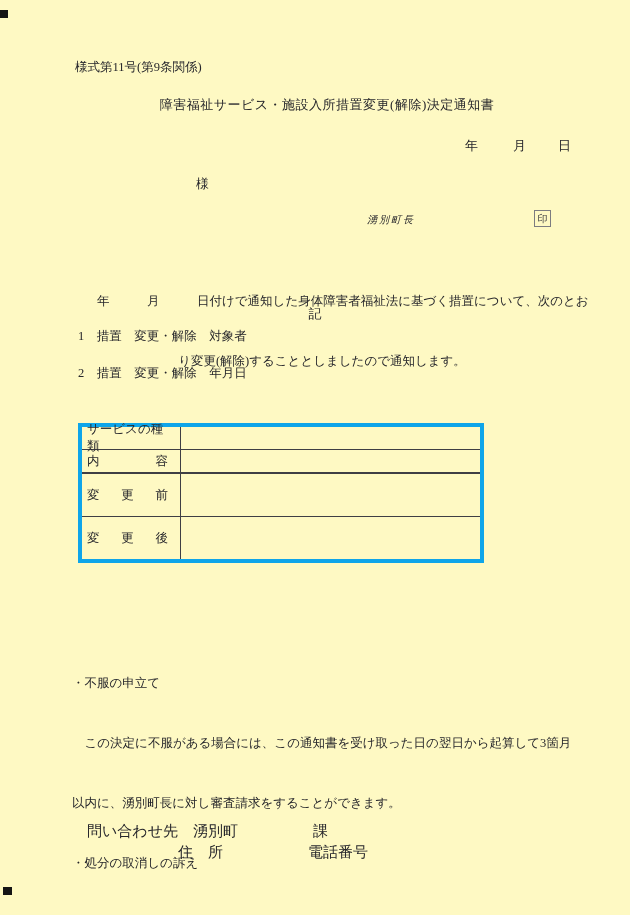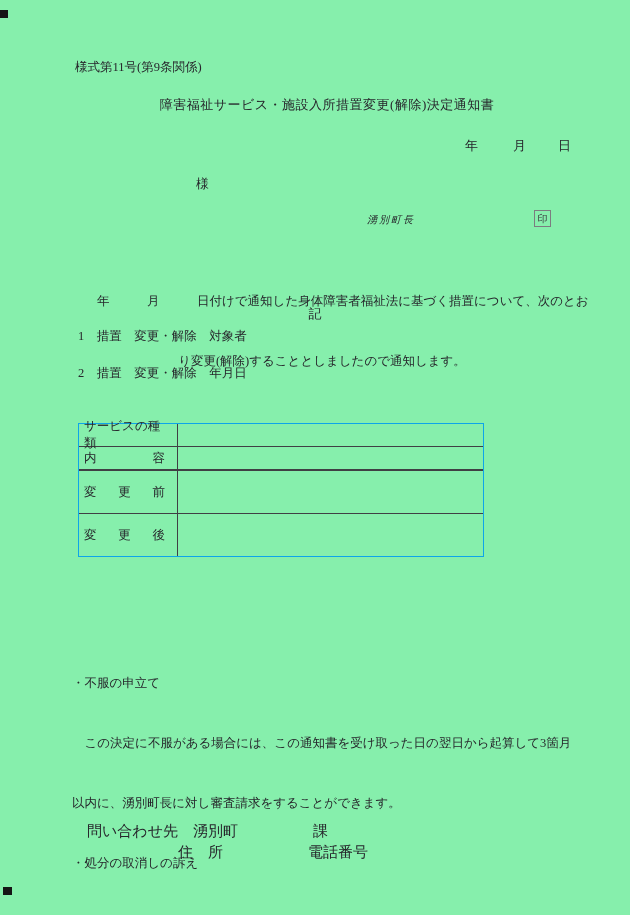--- a/index.html
+++ b/index.html
@@ -1,20 +1,20 @@
 <!DOCTYPE html>
 <html lang="ja"><head>
 <meta charset="utf-8">
 <style>
   html,body{margin:0;padding:0;}
   body{background:#e8e8e8;}
   .page{
     position:relative;
     width:630px;height:915px;
-    background:#86efac;
+    background:#fef9c3;
     font-family:"Liberation Serif","DejaVu Serif",serif;
     color:#26262b;
     overflow:hidden;
   }
   .abs{position:absolute;white-space:pre;}
   .form-number{left:75px;top:59px;font-size:12.5px;}
   .doc-title{left:0;top:96px;width:100%;text-align:center;font-size:13px;letter-spacing:.5px;white-space:pre;padding-left:12px;}
   .date-line{left:465px;top:137px;font-size:13px;display:flex;}
   .date-line .y{margin-right:35px;}
   .date-line .m{margin-right:32px;}
@@ -26,21 +26,21 @@
     display:flex;align-items:center;justify-content:center;
     font-size:10px;color:#3a3a3e;
   }
   .intro{left:72px;top:251px;width:500px;font-size:12.5px;line-height:20px;}
   .intro div{white-space:pre;text-align:center;}
   .record-marker{left:0;top:305px;width:100%;text-align:center;font-size:13px;}
   .item{font-size:12.5px;left:78px;}
   .item1{top:328px;text-align:right;} .item2{top:365px;} .item3{top:402px;} .item4{top:578px;}
   .table{
     position:absolute;left:78px;top:423px;width:406px;
-    border:1px solid #0ea5e9;box-sizing:border-box;
+    border:4px solid #0ea5e9;box-sizing:border-box;
     font-size:12.5px;
   }
   .trow{display:flex;border-top:1px solid #3f3f44;}
   .trow:first-child{border-top:none;}
   .trow.thick{border-top:2px solid #3f3f44;}
   .tlabel{
     width:99px;box-sizing:border-box;flex:0 0 99px;
     border-right:1px solid #3f3f44;
     display:flex;align-items:center;
     padding:0 5px;

